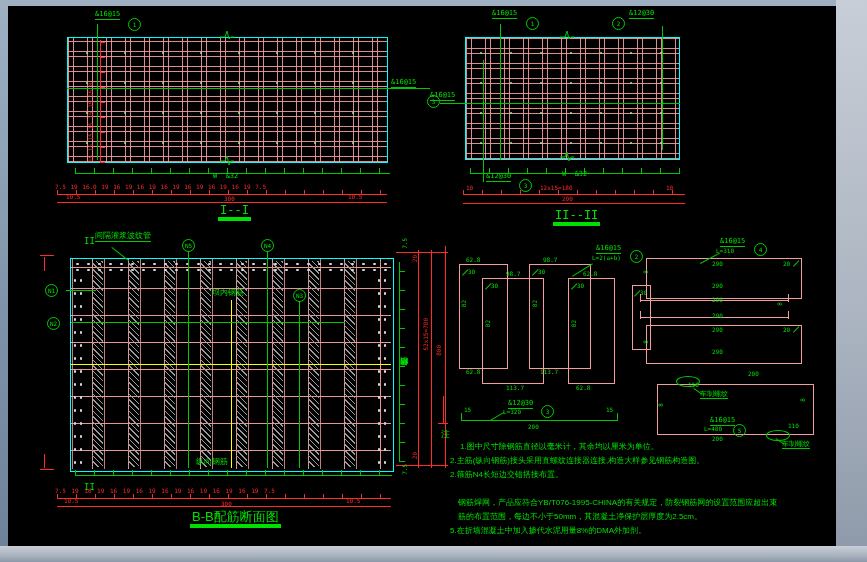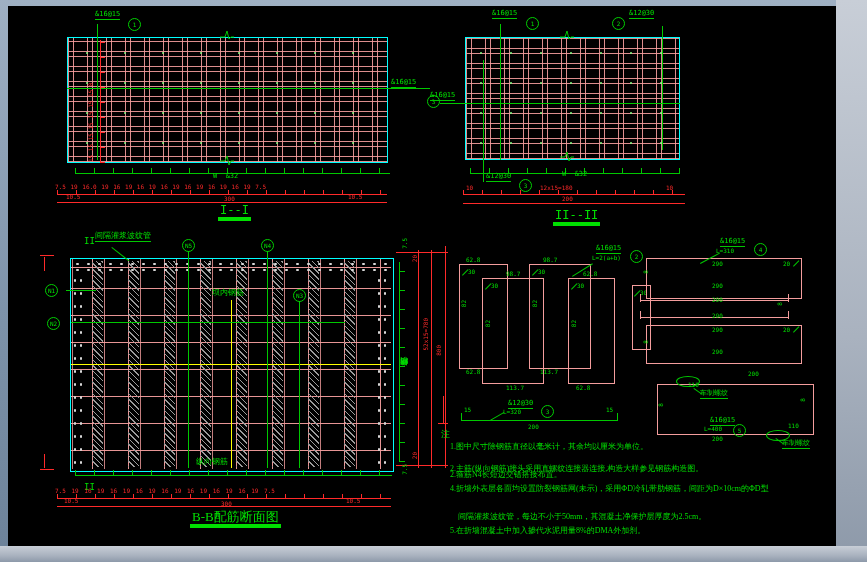--- a/index.html
+++ b/index.html
@@ -2,21 +2,21 @@
 <html><head>
 <meta charset="utf-8">
 <style>
   html,body{margin:0;padding:0;}
   #stage{position:relative;width:867px;height:562px;overflow:hidden;
          background:linear-gradient(180deg,#9fb0c3 0%,#7e93aa 55%,#6d8299 100%);
          font-family:"DejaVu Sans Mono",monospace;}
   #canvas{position:absolute;left:8px;top:6px;width:828px;height:540px;background:#000;}
   .panel{position:absolute;background:linear-gradient(180deg,#c8ced7 0%,#a9b2bf 60%,#8d99a9 100%);}
   .t{position:absolute;font-size:7px;line-height:1;white-space:pre;font-family:"DejaVu Sans Mono",monospace;}
-  .cn{font-family:Liberation Serif, serif;font-size:8px;}
+  .cn{font-family:Liberation Sans, sans-serif;font-size:8px;}
   .g{color:#00e000}.r{color:#ff2a2a}
   .vt{writing-mode:vertical-rl;transform:rotate(180deg);}
   .ln{position:absolute;}
   .lg{background:#00c800}.lr{background:#ff2a2a}.lp{background:#f49d9d}.lyw{background:#ffff00}
   .rect{position:absolute;border:1px solid #f49d9d;background:transparent;}
   .crect{position:absolute;border:1px solid #00ffff;background:transparent;}
   .circ{position:absolute;width:11px;height:11px;border:1px solid #00d000;border-radius:50%;
         color:#00e000;font-size:6px;line-height:11px;text-align:center;font-family:"DejaVu Sans Mono",monospace;}
   .ul{border-bottom:1px solid #00c800;padding-bottom:1px;}
   .title{font-size:12px;color:#00e000;border-bottom:1px solid #00e000;box-shadow:0 3px #00e000;padding:0 2px 1px 2px;}
@@ -247,19 +247,19 @@
   <span class="t g" style="left:606px;top:407px;font-size:6px;">15</span>
   <span class="t g" style="left:528px;top:424px;font-size:6px;">200</span>
   <span class="t g ul" style="left:508px;top:400px;">&amp;12@30</span>
   <div class="circ" style="left:541px;top:405px;">3</div>
   <span class="t g" style="left:503px;top:409px;font-size:6px;">L=320</span>
   <div class="sl" style="left:490px;top:420px;width:16px;transform:rotate(-30deg);"></div>
   <div class="ln lr" style="left:443px;top:396px;width:1px;height:28px;"></div>
   <div class="ln lr" style="left:438px;top:423px;width:10px;height:1px;"></div>
 
   <span class="t g cn" style="left:441px;top:430px;font-size:9px;">注</span>
-  <span class="t g cn" style="left:450px;top:443px;text-align:right;">1.图中尺寸除钢筋直径以毫米计，其余均以厘米为单位。</span>
-  <span class="t g cn" style="left:450px;top:457px;margin-top:8px;">2.主筋(纵向钢筋)接头采用直螺纹连接器连接,构造大样参见钢筋构造图。</span>
+  <span class="t g cn" style="left:460px;top:443px;text-align:right;">1.图中尺寸除钢筋直径以毫米计，其余均以厘米为单位。</span>
+  <span class="t g cn" style="left:450px;top:457px;">2.主筋(纵向钢筋)接头采用直螺纹连接器连接,构造大样参见钢筋构造图。</span>
   <span class="t g cn" style="left:450px;top:471px;">2.箍筋N4长短边交错搭接布置。</span>
-  <span class="t g cn" style="left:450px;top:485px;">4.折墙外表层各面均设置防裂钢筋网(未示)，采用ΦD冷轧带肋钢筋，间距为D×10cm的ΦD型</span>
-  <span class="t g cn" style="left:458px;top:513px;">间隔灌浆波纹管，每边不小于50mm，其混凝土净保护层厚度为2.5cm。</span>
+  <span class="t g cn" style="left:458px;top:499px;">钢筋焊网，产品应符合YB/T076-1995-CHINA的有关规定，防裂钢筋网的设置范围应超出束</span>
+  <span class="t g cn" style="left:458px;top:513px;">筋的布置范围，每边不小于50mm，其混凝土净保护层厚度为2.5cm。</span>
   <span class="t g cn" style="left:450px;top:527px;">5.在折墙混凝土中加入掺代水泥用量8%的DMA外加剂。</span>
 </div>
 
 </body></html>

